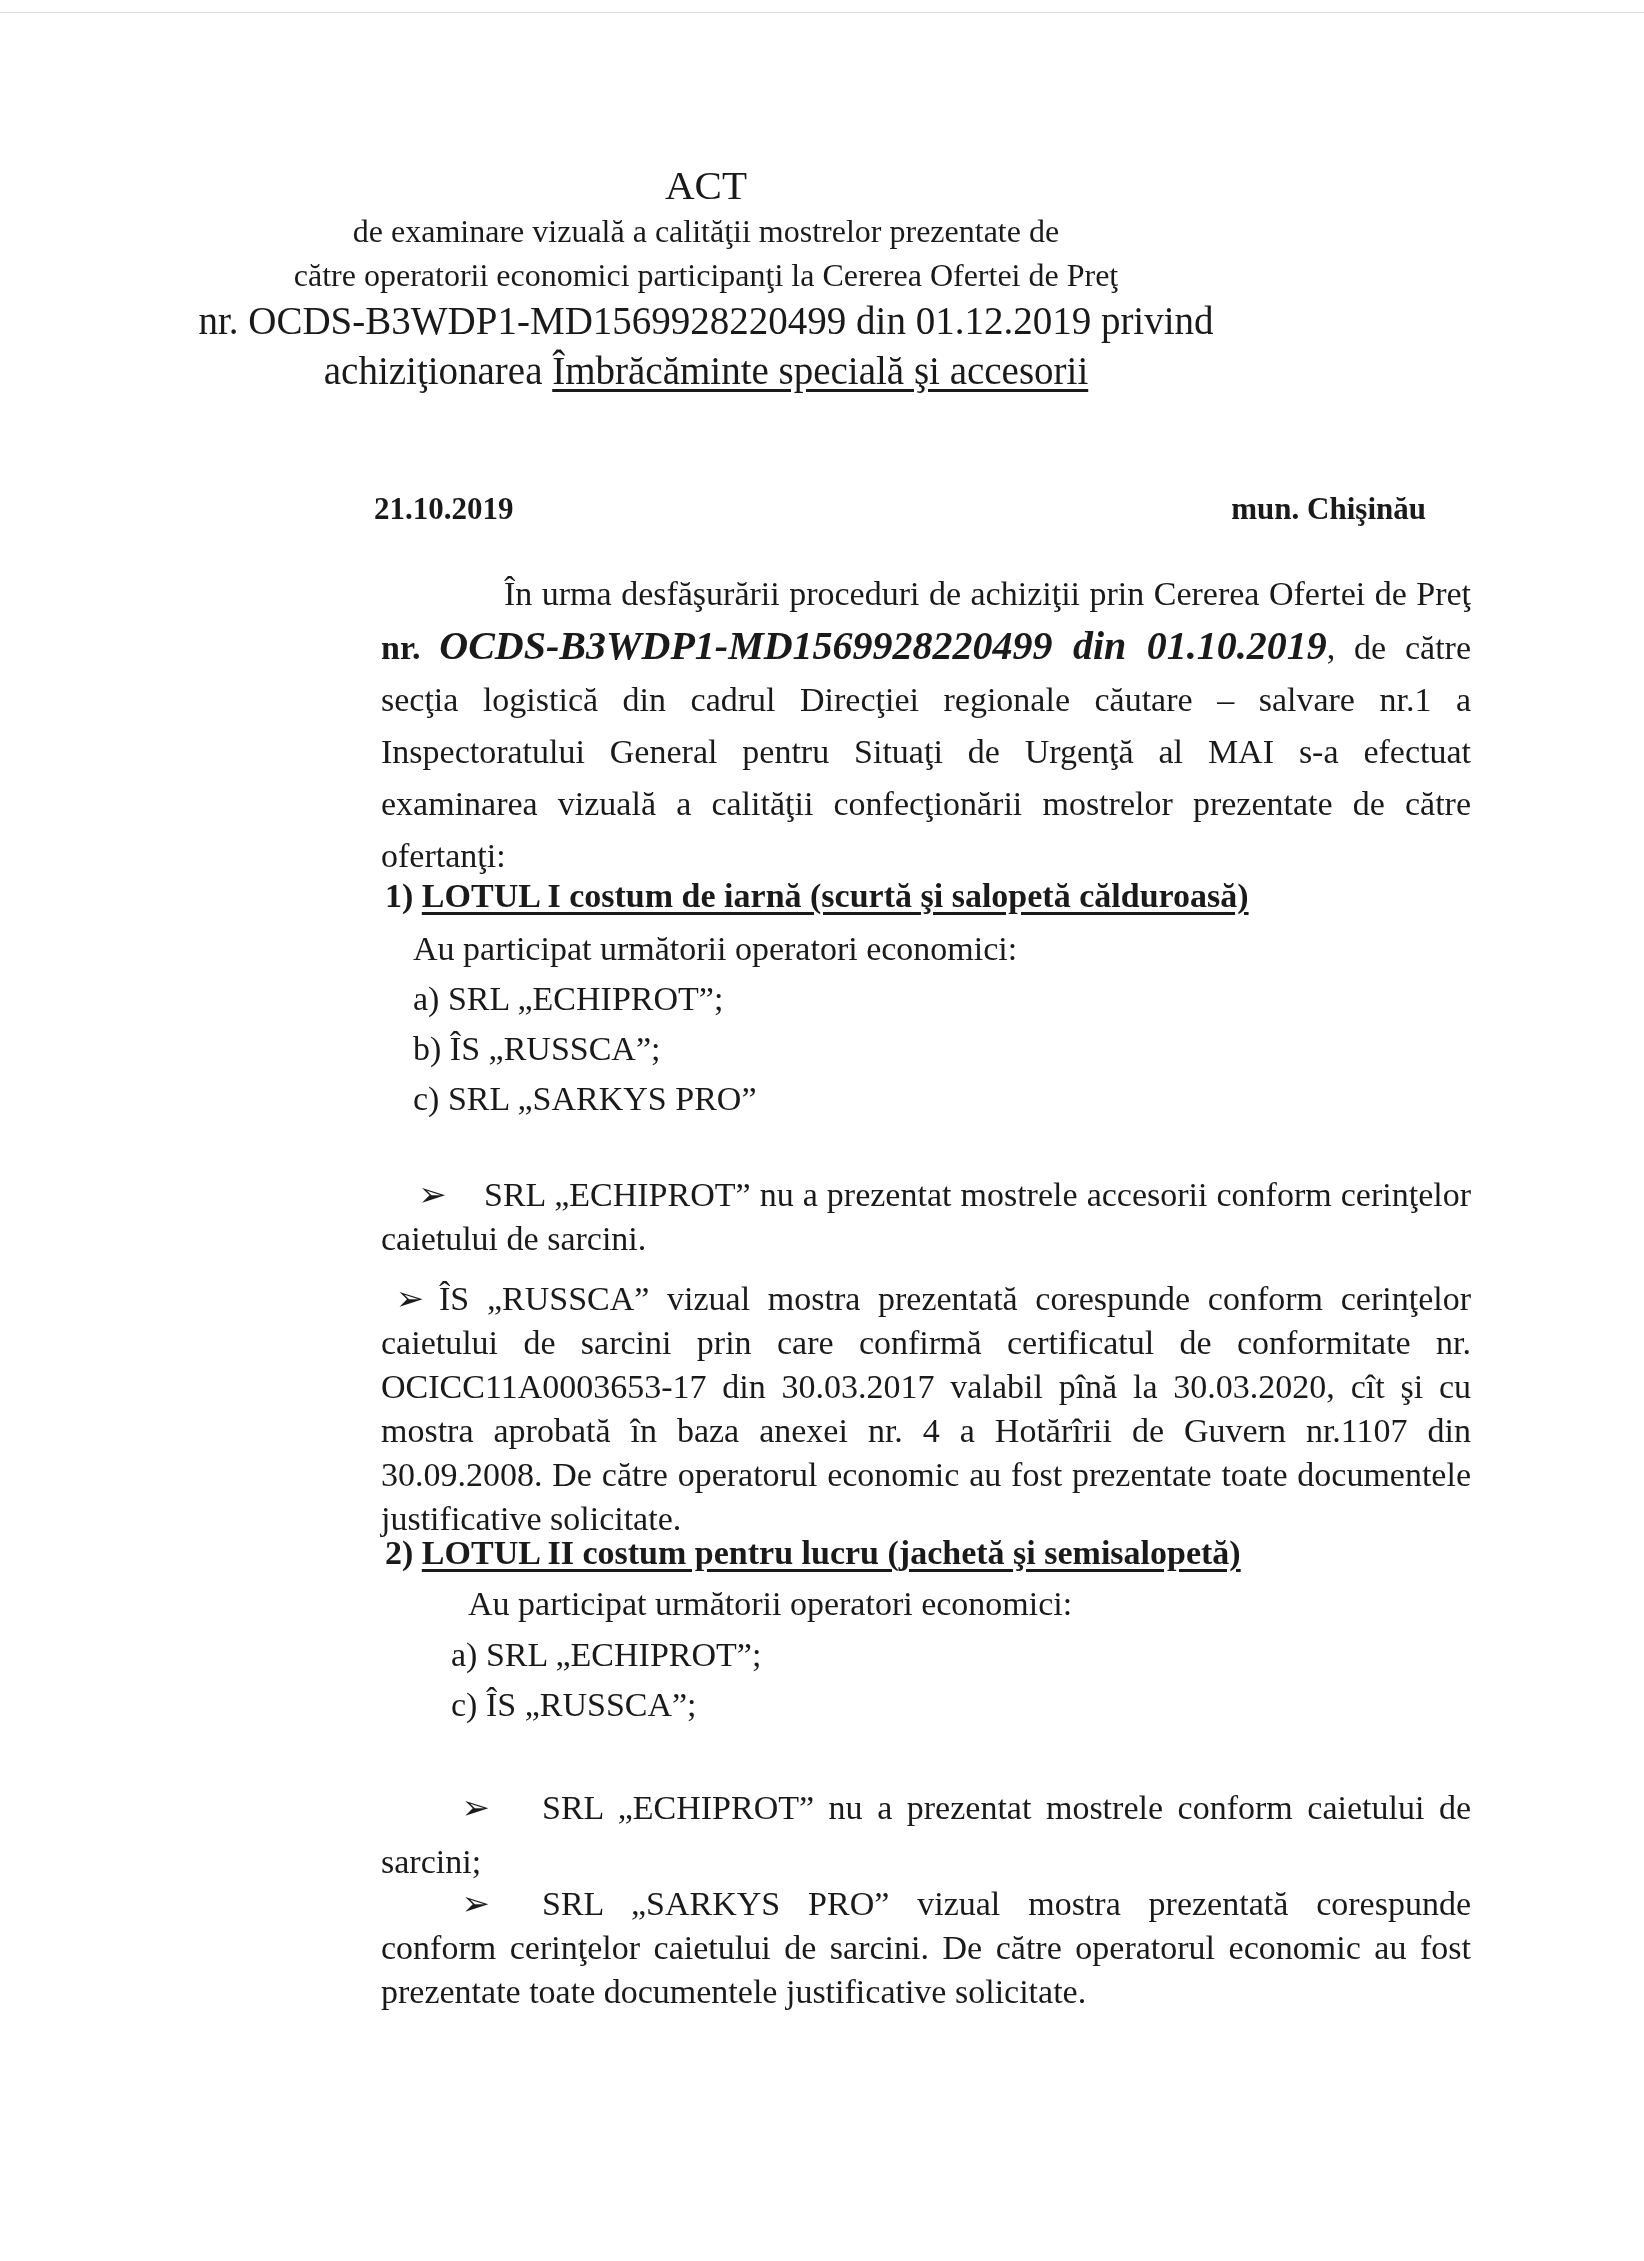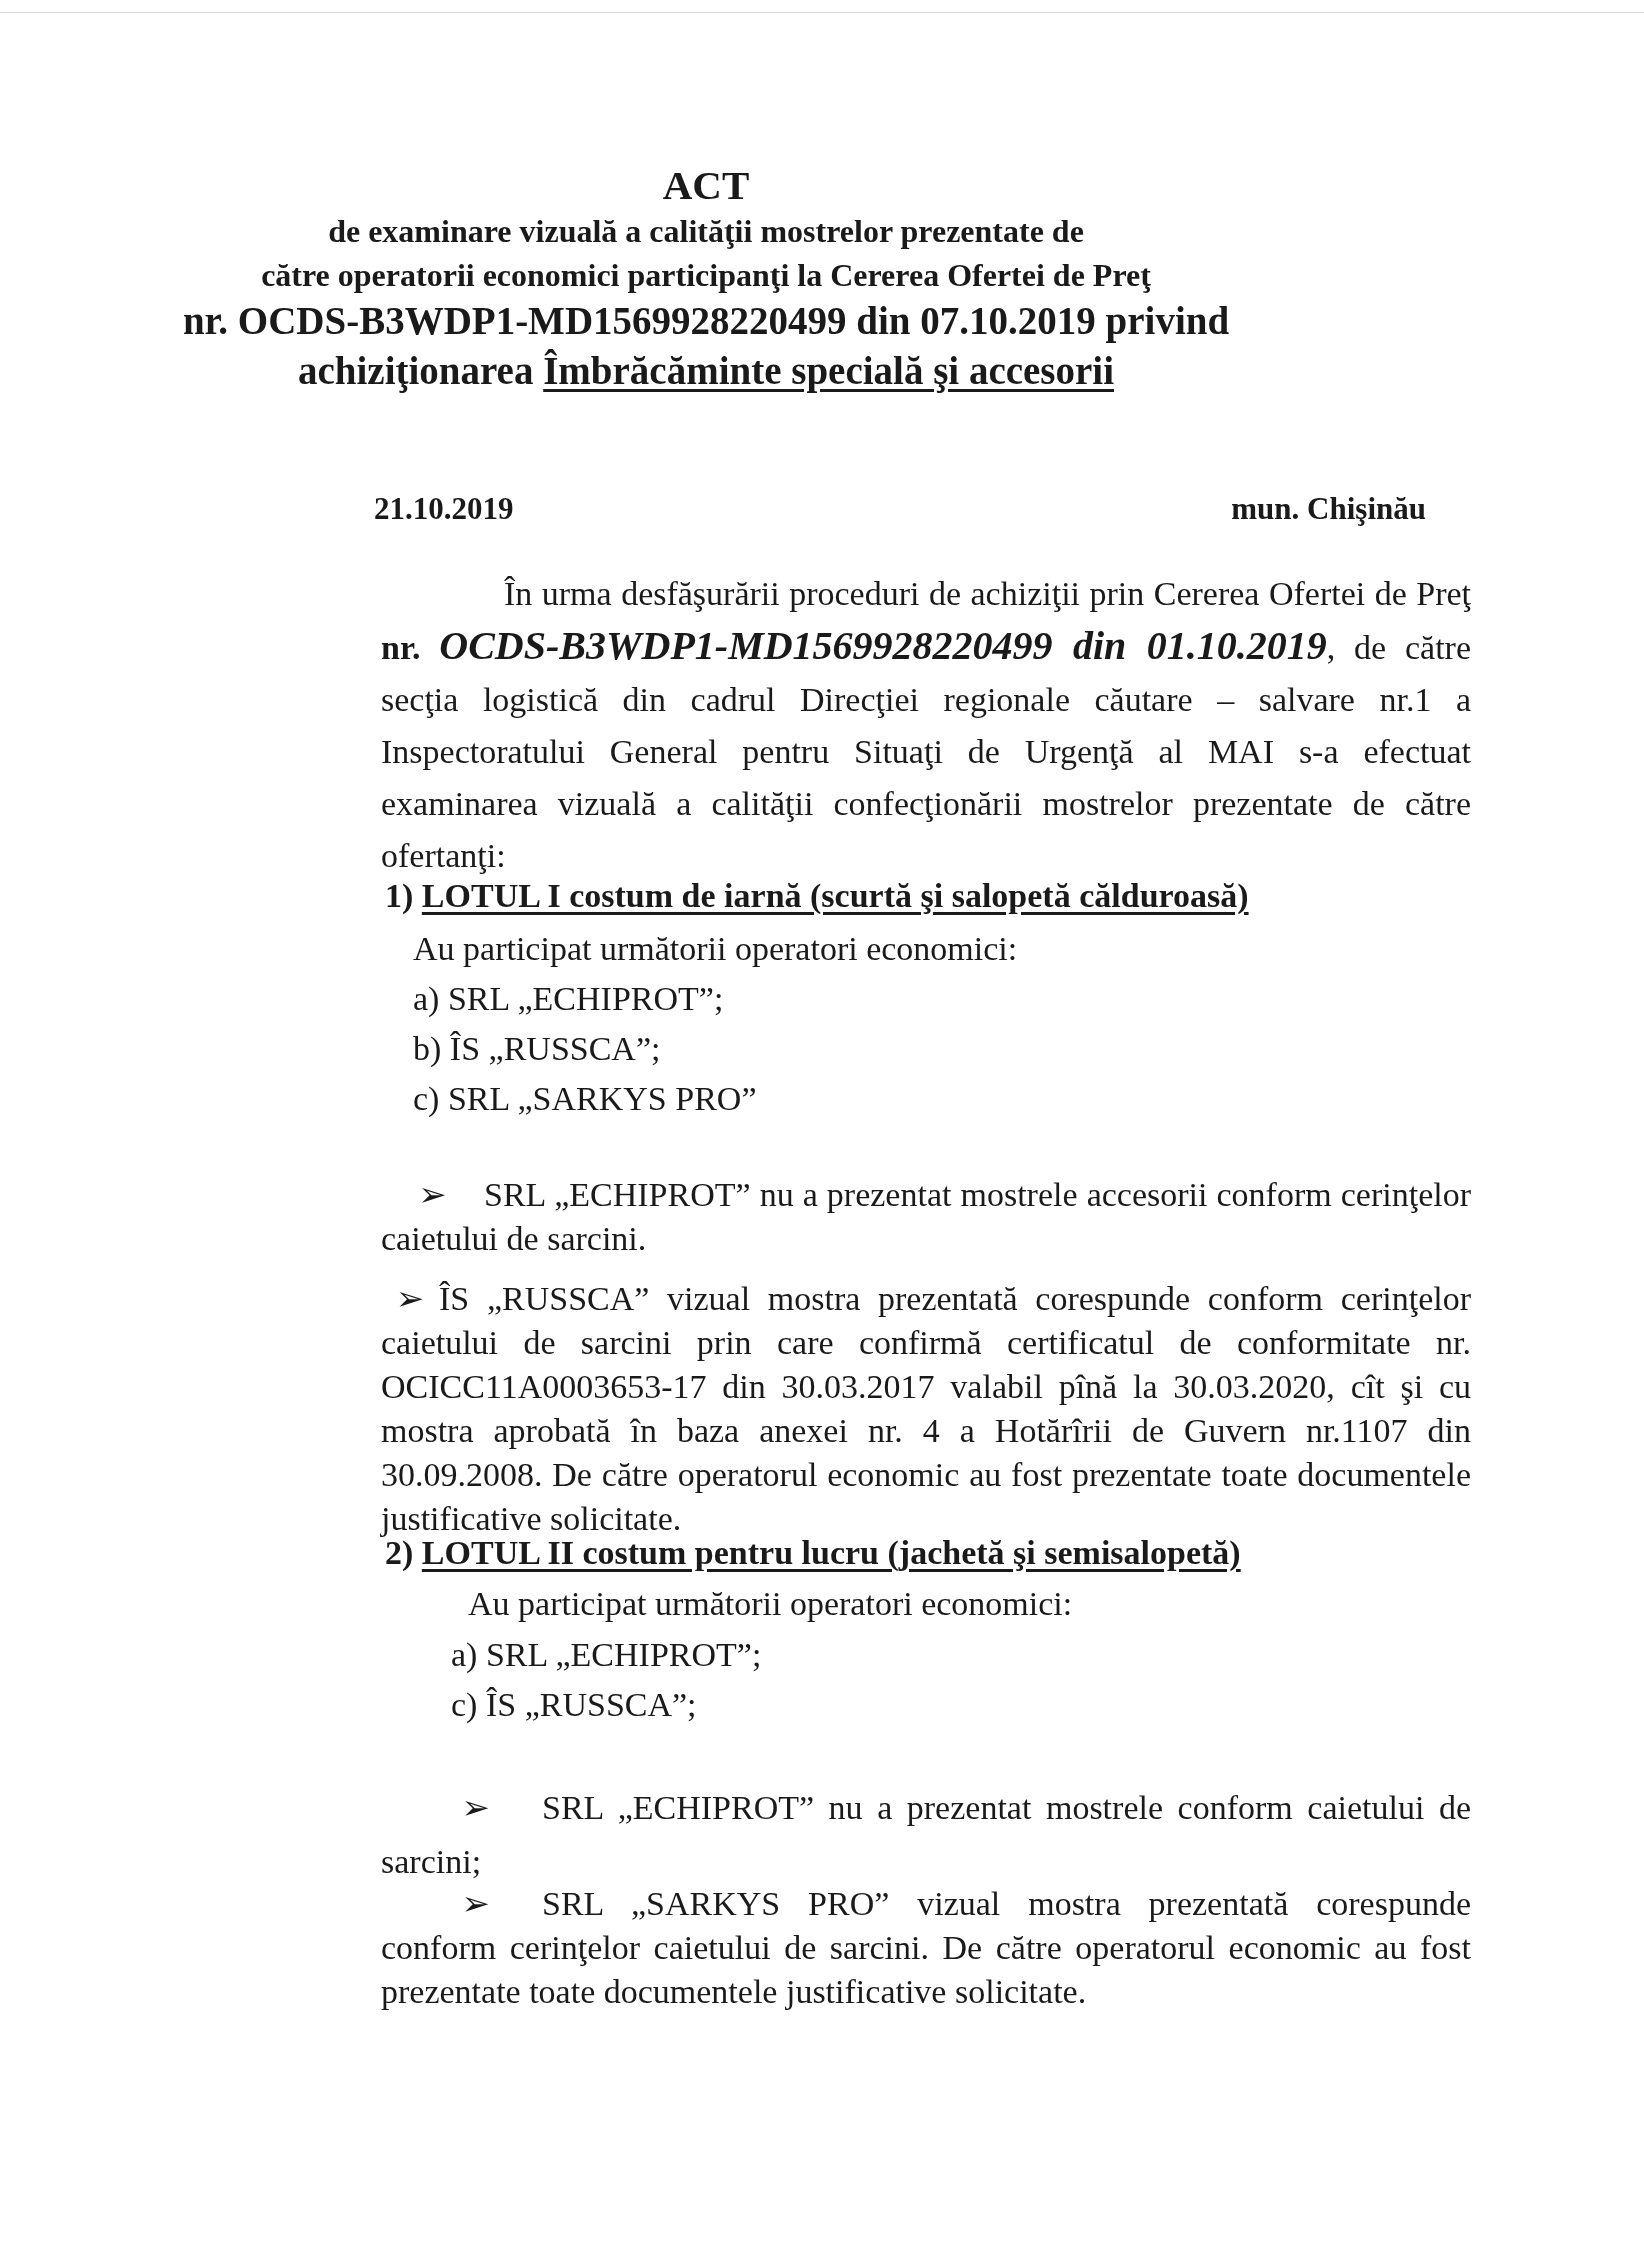--- a/index.html
+++ b/index.html
@@ -2,21 +2,21 @@
 <html style="font-size:10.3px"><head>
 <meta charset="utf-8">
 <style>
   html, body { margin:0; padding:0; }
   body {
     width:1645px; height:2261px; background:#ffffff; position:relative; overflow:hidden;
     font-family:"Liberation Serif","DejaVu Serif",serif; color:#1a1a1a;
   }
   .page-border { position:absolute; left:0; top:11.6px; width:1645px; height:1.3px; background:#d9d9d9; }
   .abs { position:absolute; white-space:nowrap; }
-  .title { left:0; width:1412px; text-align:center; font-weight:bold; }
+  .title { left:0; width:1412px; text-align:center; font-weight:normal; }
   .t-act { top:161px; font-size:41px; }
   .t-sub { font-size:32px; }
   .t-ref { font-size:39px; }
   .u { text-decoration:underline; text-underline-offset:5.2px; text-decoration-thickness:2.6px; }
   .meta { top:491px; font-size:31px; font-weight:bold; }
   .para { left:371px; width:1090px; font-size:34px; line-height:52px; text-align:justify;margin-left:10px; }
   .para p { margin:0; }
   .ind { text-indent:123px; }
   .ref-italic { font-style:italic; font-weight:bold; font-size:40px; }
   .lot-head { font-size:34px; font-weight:bold;margin-left:24px; }
@@ -25,21 +25,21 @@
   .arrow { display:inline-block; width:84px; }
 </style>
 </head>
 <body>
 
 <div class="page-border"></div>
 
 <div class="abs title t-act">ACT</div>
 <div class="abs title t-sub" style="top:213px">de examinare vizuală a calităţii mostrelor prezentate de</div>
 <div class="abs title t-sub" style="top:257px">către operatorii economici participanţi la Cererea Ofertei de Preţ</div>
-<div class="abs title t-ref" style="top:298px">nr. OCDS-B3WDP1-MD1569928220499 din 07.10.2019 privind</div>
+<div class="abs title t-ref" style="top:298px">nr. OCDS-B3WDP1-MD1569928220499 din 01.12.2019 privind</div>
 <div class="abs title t-ref" style="top:348px">
   <span>achiziţionarea </span><span class="u">Îmbrăcăminte specială şi accesorii</span>
 </div>
 
 <div class="abs meta" style="left:374px">21.10.2019</div>
 <div class="abs meta" style="right:219px">mun. Chişinău</div>
 
 <div class="abs para" style="top:568px; white-space:normal;">
   <p class="ind">
     <span>În urma desfăşurării proceduri de achiziţii prin Cererea Ofertei de Preţ </span><b>nr.</b>

